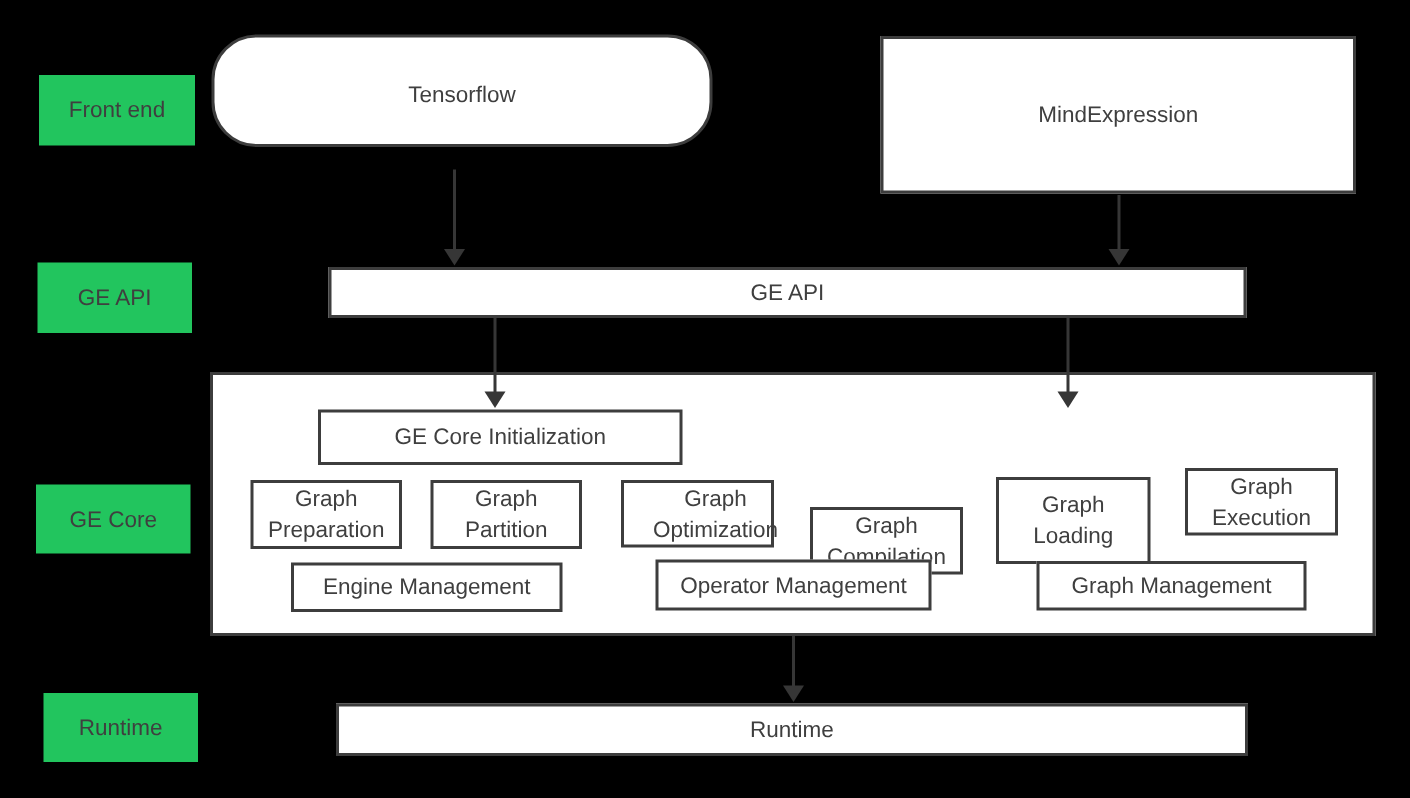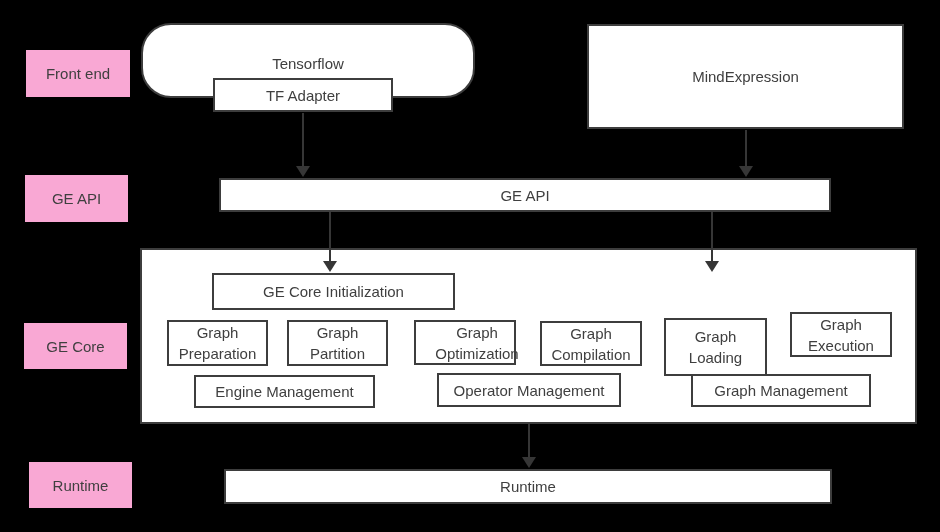--- a/index.html
+++ b/index.html
@@ -11,21 +11,21 @@
     position: relative;
     width: 940px;
     height: 532px;
     background: #000000;
     font-family: "Liberation Sans", "DejaVu Sans", sans-serif;
     color: #3f3f3f;
     overflow: hidden;
   }
   .layer-label {
     position: absolute;
-    background: #f9a8d4;
+    background: #22c55e;
     display: flex;
     align-items: center;
     justify-content: center;
     font-size: 15px;
     color: #3f3f3f;
   }
   .node {
     position: absolute;
     background: #ffffff;
     border: 2px solid #3d3d3d;
@@ -77,35 +77,34 @@
 
 <div class="canvas">
 
   <div class="layer-label" style="left:26px; top:50px; width:104px; height:47px;">Front end</div>
   <div class="layer-label" style="left:25px; top:175px; width:103px; height:47px;">GE API</div>
   <div class="layer-label" style="left:24px; top:323px; width:103px; height:46px;">GE Core</div>
   <div class="layer-label" style="left:29px; top:462px; width:103px; height:46px;">Runtime</div>
 
   <div class="node container-node" style="left:141px; top:23px; width:334px; height:75px;border-radius:30px;">
     <div class="tf-title">Tensorflow</div>
-    <div class="node" style="left:70px; top:53px; width:180px; height:34px;">TF Adapter</div>
   </div>
 
   <div class="node" style="left:587px; top:24px; width:317px; height:105px;">MindExpression</div>
 
   <div class="node bar" style="left:219px; top:178px; width:612px; height:34px;">GE API</div>
 
   <div class="node container-node" style="left:140px; top:248px; width:777px; height:176px;">
 
     <div class="node" style="left:70px; top:23px; width:243px; height:37px;">GE Core Initialization</div>
 
     <div class="node" style="left:25px; top:70px; width:101px; height:46px;">Graph Preparation</div>
     <div class="node" style="left:145px; top:70px; width:101px; height:46px;">Graph Partition</div>
     <div class="node" style="left:272px; top:70px; width:102px; height:45px;padding-left:24px;">Graph Optimization</div>
-    <div class="node" style="left:398px; top:71px; width:102px; height:45px;">Graph Compilation</div>
+    <div class="node" style="left:398px; top:88px; width:102px; height:45px;">Graph Compilation</div>
     <div class="node" style="left:522px; top:68px; width:103px; height:58px;">Graph Loading</div>
     <div class="node" style="left:648px; top:62px; width:102px; height:45px;">Graph Execution</div>
 
     <div class="node" style="left:52px; top:125px; width:181px; height:33px;">Engine Management</div>
     <div class="node" style="left:295px; top:123px; width:184px; height:34px;">Operator Management</div>
     <div class="node" style="left:549px; top:124px; width:180px; height:33px;">Graph Management</div>
   </div>
 
   <div class="node bar" style="left:224px; top:469px; width:608px; height:35px;">Runtime</div>
 

